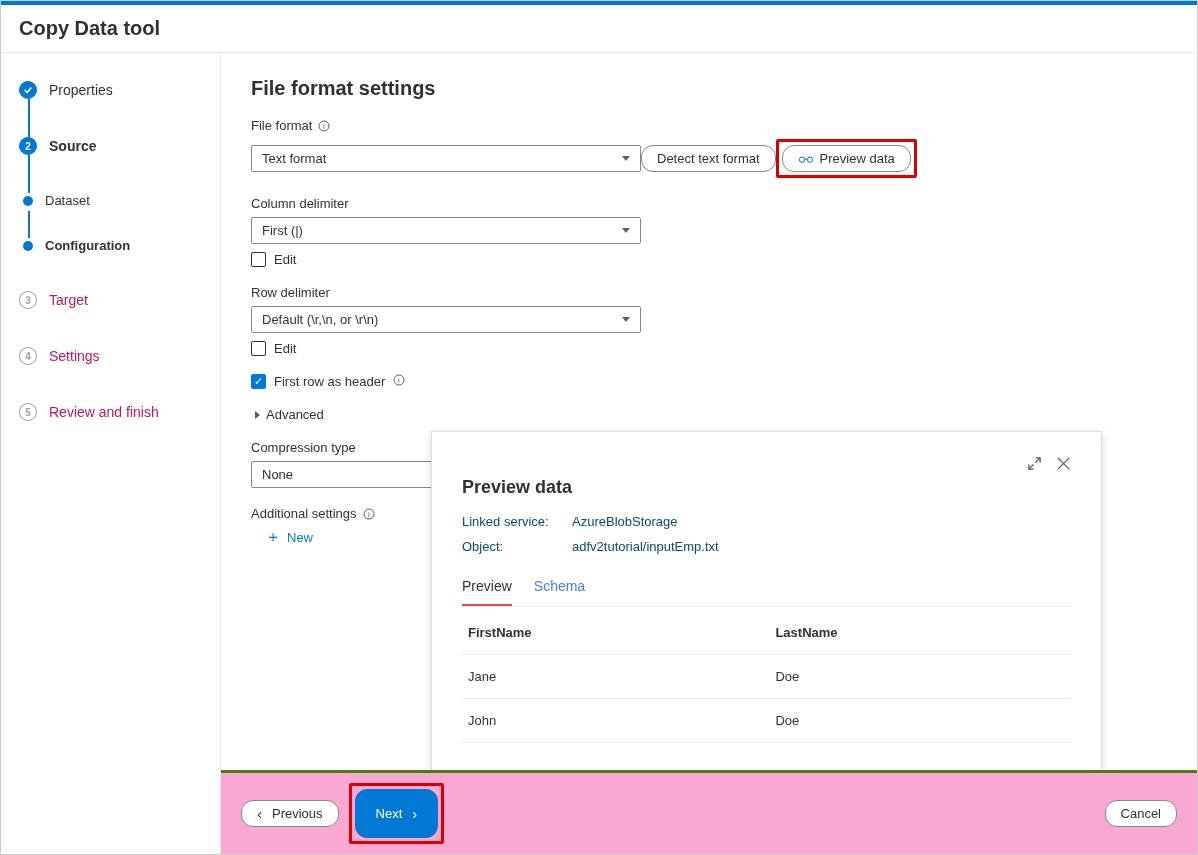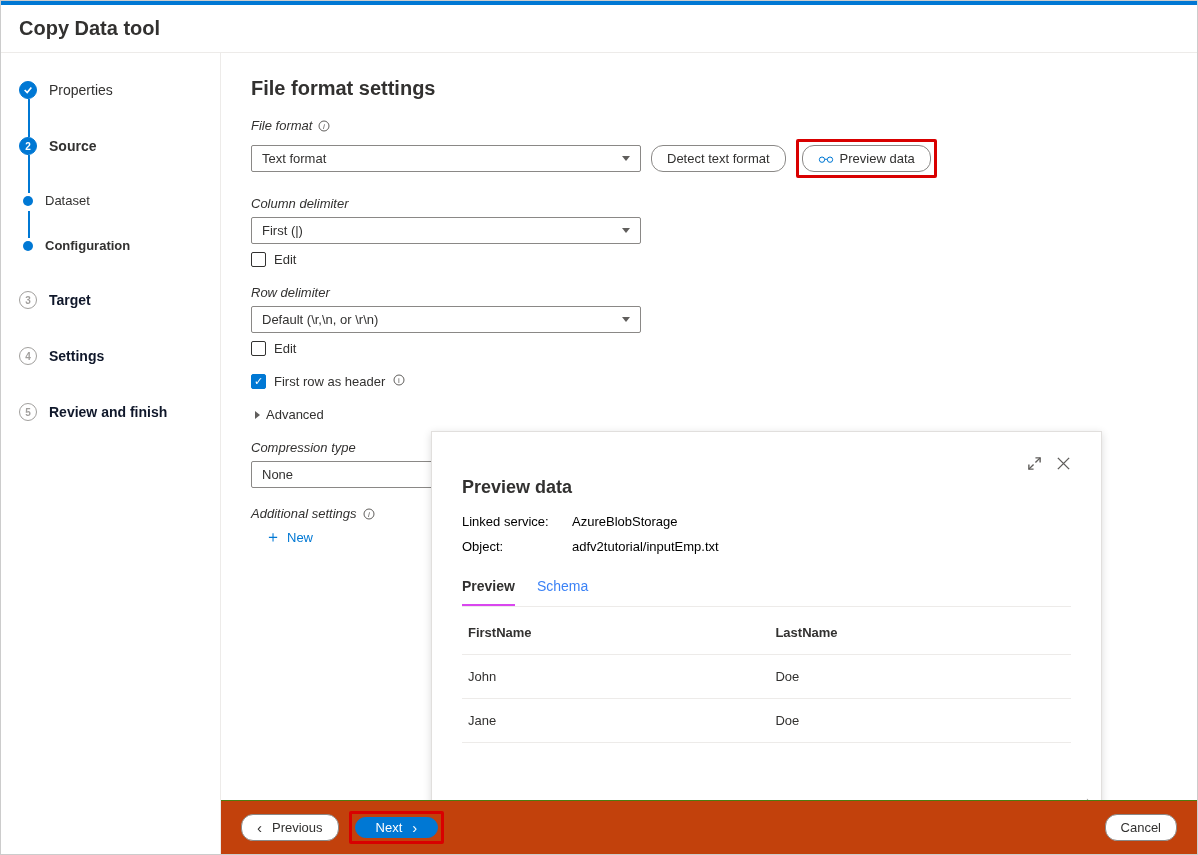--- a/index.html
+++ b/index.html
@@ -11,49 +11,49 @@
   .step { display: flex; align-items: center; margin-bottom: 38px; position: relative; }
   .step.sub { margin-left: 4px; margin-bottom: 30px; }
   .step .circle { width: 18px; height: 18px; border-radius: 50%; display: flex; align-items: center; justify-content: center; font-size: 10px; font-weight: 600; margin-right: 12px; flex-shrink: 0; background: #fff; z-index: 1; }
   .step.done .circle { background: #0078d4; color: #fff; border: 1px solid #0078d4; }
   .step.active .circle { background: #0078d4; color: #fff; border: 1px solid #0078d4; }
   .step.pending .circle { border: 1px solid #a19f9d; color: #a19f9d; background: #fff; }
   .step.sub .circle { width: 10px; height: 10px; background: #0078d4; border: none; }
   .step .label { font-size: 14px; color: #323130; }
   .step.active .label { font-weight: 600; }
   .step.sub .label { font-size: 13px; text-align: center; }
-  .step.pending .label { color: #0f172a; font-weight: bold; }
+  .step.pending .label { color: #be185d; }
   .connector { position: absolute; left: 9px; top: 18px; bottom: -38px; width: 2px; background: #0078d4; z-index: 0; }
   .sub .connector { left: 5px; }
   .content { flex: 1; padding: 24px 30px; position: relative; }
   h2.title { font-size: 20px; font-weight: 600; color: #323130; margin-bottom: 18px; }
   .form-group { margin-bottom: 18px; }
-  .field-label { font-size: 13px; color: #323130; margin-bottom: 6px; display: flex; align-items: center; gap: 6px; font-style: italic; }
+  .field-label { font-size: 13px; color: #323130; margin-bottom: 6px; display: flex; align-items: center; gap: 6px; }
   .info-icon { width: 12px; height: 12px; display: inline-flex; }
   .select { border: 1px solid #8a8886; border-radius: 2px; padding: 5px 10px; font-size: 13px; color: #323130; width: 390px; display: flex; justify-content: space-between; align-items: center; background: #fff; }
-  .row-buttons { display: flex; gap: 10px; align-items: center; }
+  .row-buttons { display: flex; align-items: center; }
   .btn { border: 1px solid #8a8886; border-radius: 12px; padding: 5px 15px; font-size: 13px; color: #323130; background: #fff; cursor: pointer; display: flex; align-items: center; gap: 6px; }
-  .btn.primary { background: #0078d4; color: #fff; border-color: #0078d4; padding: 2px 20px; align-items: flex-end; }
+  .btn.primary { background: #0078d4; color: #fff; border-color: #0078d4; padding: 16px 20px; align-items: flex-end; }
   .highlight-red { border: 3px solid #d90000; padding: 3px; display: inline-flex; border-radius: 2px; }
   .checkbox-row { display: flex; align-items: flex-start; gap: 8px; margin-top: 8px; font-size: 13px; color: #323130; }
   .cb { width: 15px; height: 15px; border: 1px solid #323130; border-radius: 2px; display: flex; align-items: center; justify-content: center; }
   .cb.checked { background: #0078d4; border-color: #0078d4; color: #fff; font-size: 11px; }
   .advanced { font-size: 13px; color: #323130; cursor: pointer; display: flex; align-items: center; gap: 6px; margin-left: 4px; }
   .add-new { display: flex; align-items: center; gap: 6px; color: #0078d4; font-size: 13px; margin-top: 6px; margin-left: 14px; cursor: pointer; }
   .plus-icon { color: #0078d4; font-size: 16px; }
-  .footer { position: absolute; bottom: 0; left: 220px; right: 0; border-top: 1px solid #4d7c0f; padding: 10px 20px; display: flex; justify-content: space-between; align-items: center; background: #c2410c; }
+  .footer { position: absolute; bottom: 0; left: 220px; right: 0; border-top: 3px solid #4d7c0f; padding: 10px 20px; display: flex; justify-content: space-between; align-items: center; background: #f9a8d4; }
   .footer-left { display: flex; gap: 10px; align-items: center; }
   .preview-panel { position: absolute; top: 430px; left: 430px; right: 95px; bottom: 40px; background: #fff; box-shadow: 0 2px 8px rgba(0,0,0,0.15); border: 1px solid #e1dfdd; padding: 24px 30px 10px; }
   .preview-header { display: flex; justify-content: flex-end; gap: 14px; color: #605e5c; font-size: 15px; }
   .preview-title { font-size: 18px; font-weight: 600; color: #323130; margin-top: 6px; margin-bottom: 16px; }
-  .meta-row { display: flex; font-size: 13px; color: #000000; margin-bottom: 10px; }
+  .meta-row { display: flex; font-size: 13px; color: #0c4a6e; margin-bottom: 10px; }
   .meta-label { width: 110px; }
   .tabs { display: flex; gap: 22px; margin-top: 24px; border-bottom: 1px solid #edebe9; }
   .tab { font-size: 14px; color: #3b82f6; padding-bottom: 10px; cursor: pointer; }
-  .tab.active { color: #323130; font-weight: 700; border-bottom: 2px solid #d946ef; }
+  .tab.active { color: #323130; font-weight: 400; border-bottom: 2px solid #ef4444; }
   table.data { width: 100%; border-collapse: collapse; margin-top: 4px; }
   table.data th, table.data td { text-align: left; padding: 14px 6px; font-size: 13px; color: #323130; border-bottom: 1px solid #edebe9; margin-left: 8px; }
   table.data th { font-weight: 600; }
   .resize-handle { position: absolute; right: 0px; bottom: -2px; color: #a19f9d; font-size: 18px; cursor: nwse-resize; transform: scaleX(-1); }
   .chevron-down { width: 0; height: 0; border-left: 4px solid transparent; border-right: 4px solid transparent; border-top: 5px solid #605e5c; }
   .chevron-left-sm::before { content: "‹"; margin-right: 4px; font-size: 15px; line-height: 1; }
   .chevron-right-sm::after { content: "›"; margin-left: 4px; font-size: 15px; line-height: 1; }
   .glasses-icon { width: 16px; height: 10px; }
   .checkmark-svg { width: 10px; height: 10px; }
   .expand-icon, .close-icon { width: 15px; height: 15px; cursor: pointer; }
@@ -231,25 +231,25 @@
   </div>
   <table class="data">
     <thead>
       <tr>
         <th>FirstName</th>
         <th>LastName</th>
       </tr>
     </thead>
     <tbody>
       <tr>
-        <td>John</td>
+        <td>Jane</td>
         <td>Doe</td>
       </tr>
       <tr>
-        <td>Jane</td>
+        <td>John</td>
         <td>Doe</td>
       </tr>
     </tbody>
   </table>
   <div class="resize-handle">◢</div>
 </div>
 
 <div class="footer">
   <div class="footer-left">
     <button class="btn chevron-left-sm">

